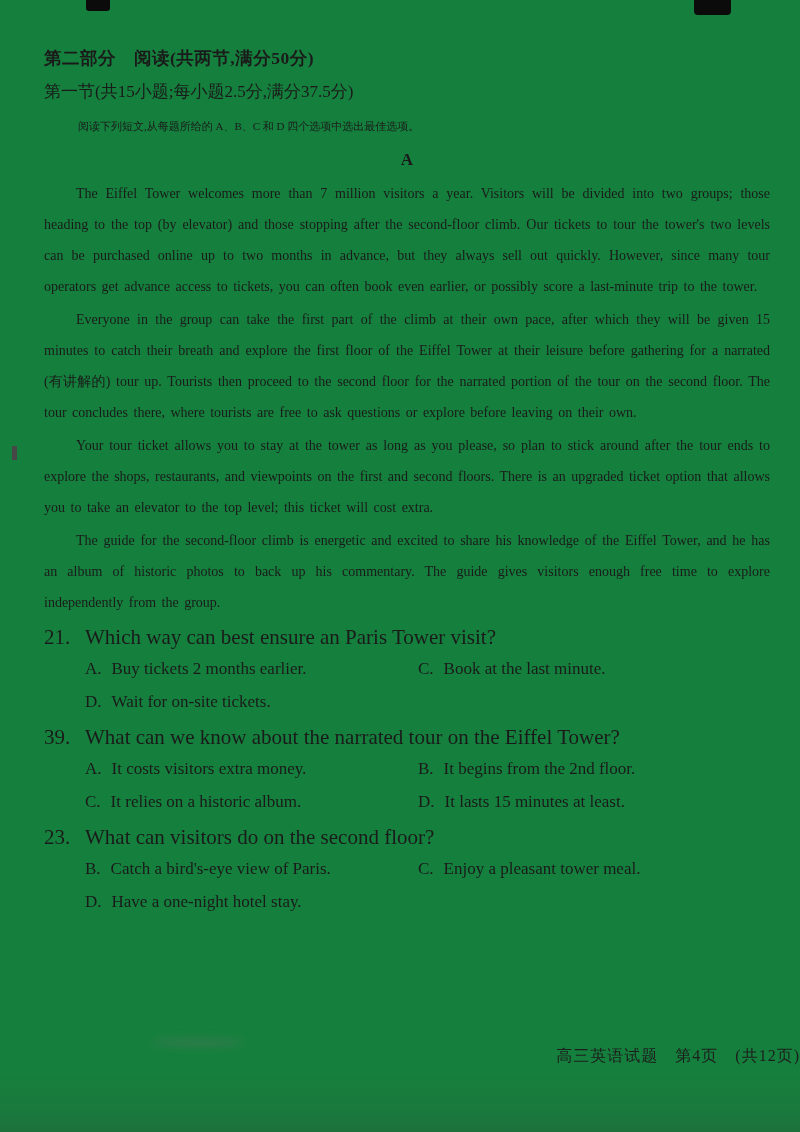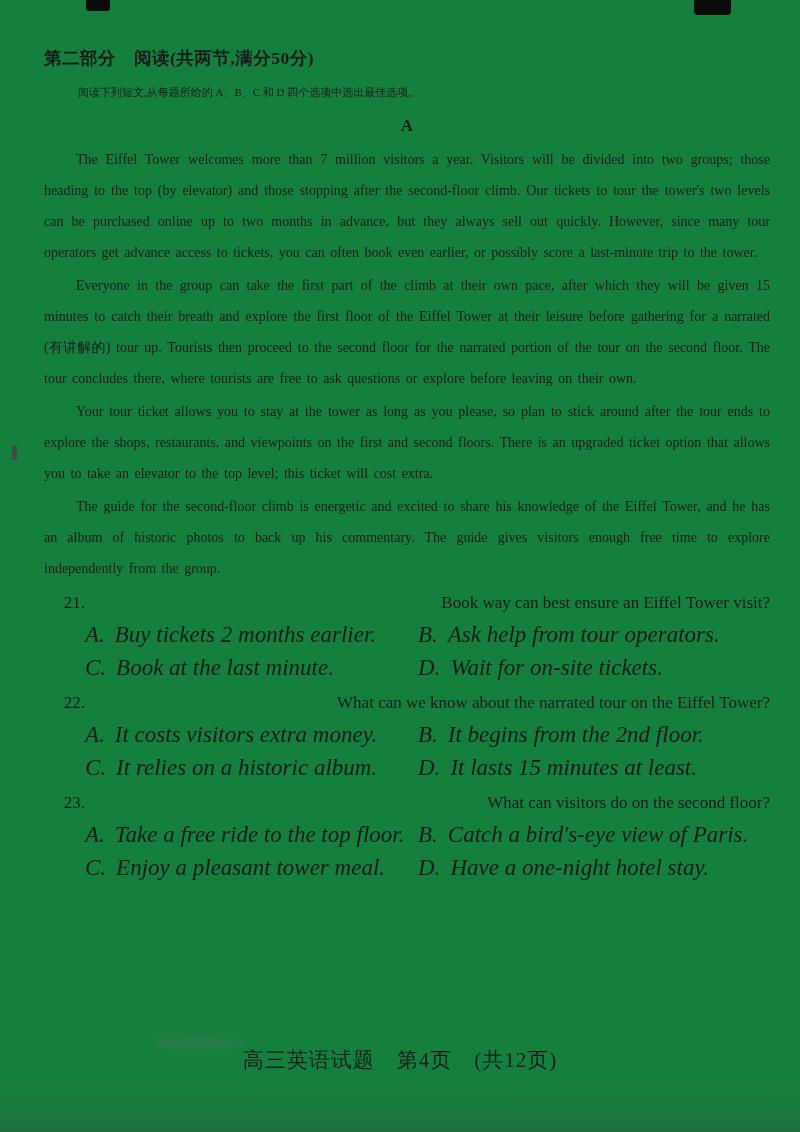--- a/index.html
+++ b/index.html
@@ -47,85 +47,83 @@
   .para {
     font-size: 14px;
     line-height: 31px;
     text-align: justify;
     text-indent: 32px;
     word-spacing: 2px;
     margin-bottom: 2px;
     font-family: Liberation Serif, serif;
   }
   .question { margin-top: 3px; }
-  .stem-row { font-size: 17px; line-height: 32px; display: flex; text-align: right; }
+  .stem-row { font-size: 21px; line-height: 32px; display: flex; }
   .qnum { display: inline-block; width: 41px; flex: 0 0 41px; }
   .qstem { flex: 1; }
   .options {
     display: grid;
     grid-template-columns: 333px 1fr;
     padding-left: 41px;
   }
-  .option { font-size: 23px; line-height: 32.5px; white-space: nowrap; font-style: italic; }
+  .option { font-size: 17px; line-height: 32.5px; white-space: nowrap; }
   .olabel { margin-right: 10px; }
   .footer {
     position: absolute;
     left: 0; right: 0;
     top: 1046px;
-    text-align: center;
-    font-size: 21px;
+    text-align: right;
+    font-size: 16px;
     letter-spacing: 1px;
     color: #1d1d1d;
   }
 </style>
 </head>
 <body>
 
 <div class="page">
 
   <div class="artifact tl"></div>
   <div class="artifact tr"></div>
   <div class="artifact le"></div>
 
   <div class="content">
 
     <div class="h1">第二部分　阅读(共两节,满分50分)</div>
+    <div class="h2">第一节(共15小题;每小题2.5分,满分37.5分)</div>
     <div class="h3">阅读下列短文,从每题所给的 A、B、C 和 D 四个选项中选出最佳选项。</div>
 
     <div class="passage-label">A</div>
 
     <p class="para">The Eiffel Tower welcomes more than 7 million visitors a year. Visitors will be divided into two groups; those heading to the top (by elevator) and those stopping after the second-floor climb. Our tickets to tour the tower's two levels can be purchased online up to two months in advance, but they always sell out quickly. However, since many tour operators get advance access to tickets, you can often book even earlier, or possibly score a last-minute trip to the tower.</p>
     <p class="para">Everyone in the group can take the first part of the climb at their own pace, after which they will be given 15 minutes to catch their breath and explore the first floor of the Eiffel Tower at their leisure before gathering for a narrated (有讲解的) tour up. Tourists then proceed to the second floor for the narrated portion of the tour on the second floor. The tour concludes there, where tourists are free to ask questions or explore before leaving on their own.</p>
     <p class="para">Your tour ticket allows you to stay at the tower as long as you please, so plan to stick around after the tour ends to explore the shops, restaurants, and viewpoints on the first and second floors. There is an upgraded ticket option that allows you to take an elevator to the top level; this ticket will cost extra.</p>
     <p class="para">The guide for the second-floor climb is energetic and excited to share his knowledge of the Eiffel Tower, and he has an album of historic photos to back up his commentary. The guide gives visitors enough free time to explore independently from the group.</p>
 
     <div class="question">
       <div class="stem-row">
         <span class="qnum">21.</span>
-        <span class="qstem">Book way can best ensure an Eiffel Tower visit?</span>
+        <span class="qstem">Which way can best ensure an Paris Tower visit?</span>
       </div>
       <div class="options">
         <div class="option">
           <span class="olabel">A.</span><span class="otext">Buy tickets 2 months earlier.</span>
-        </div>
-        <div class="option">
-          <span class="olabel">B.</span><span class="otext">Ask help from tour operators.</span>
         </div>
         <div class="option">
           <span class="olabel">C.</span><span class="otext">Book at the last minute.</span>
         </div>
         <div class="option">
           <span class="olabel">D.</span><span class="otext">Wait for on-site tickets.</span>
         </div>
       </div>
     </div>
 
     <div class="question">
       <div class="stem-row">
-        <span class="qnum">22.</span>
+        <span class="qnum">39.</span>
         <span class="qstem">What can we know about the narrated tour on the Eiffel Tower?</span>
       </div>
       <div class="options">
         <div class="option">
           <span class="olabel">A.</span><span class="otext">It costs visitors extra money.</span>
         </div>
         <div class="option">
           <span class="olabel">B.</span><span class="otext">It begins from the 2nd floor.</span>
         </div>
         <div class="option">
@@ -137,23 +135,20 @@
       </div>
     </div>
 
     <div class="question">
       <div class="stem-row">
         <span class="qnum">23.</span>
         <span class="qstem">What can visitors do on the second floor?</span>
       </div>
       <div class="options">
         <div class="option">
-          <span class="olabel">A.</span><span class="otext">Take a free ride to the top floor.</span>
-        </div>
-        <div class="option">
           <span class="olabel">B.</span><span class="otext">Catch a bird's-eye view of Paris.</span>
         </div>
         <div class="option">
           <span class="olabel">C.</span><span class="otext">Enjoy a pleasant tower meal.</span>
         </div>
         <div class="option">
           <span class="olabel">D.</span><span class="otext">Have a one-night hotel stay.</span>
         </div>
       </div>
     </div>

